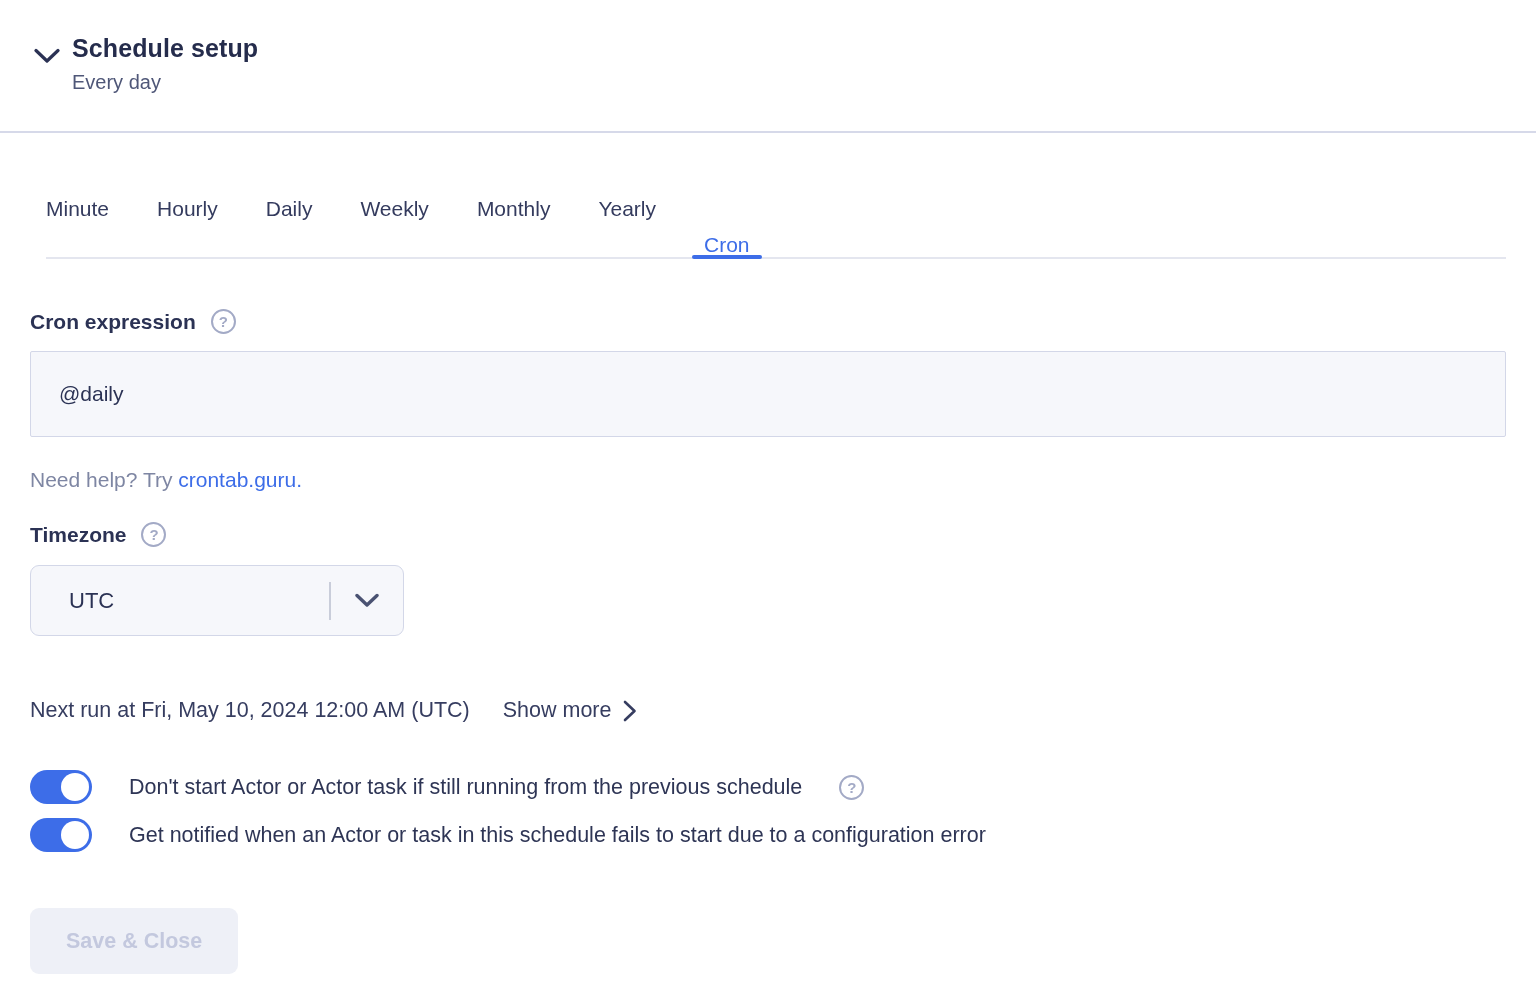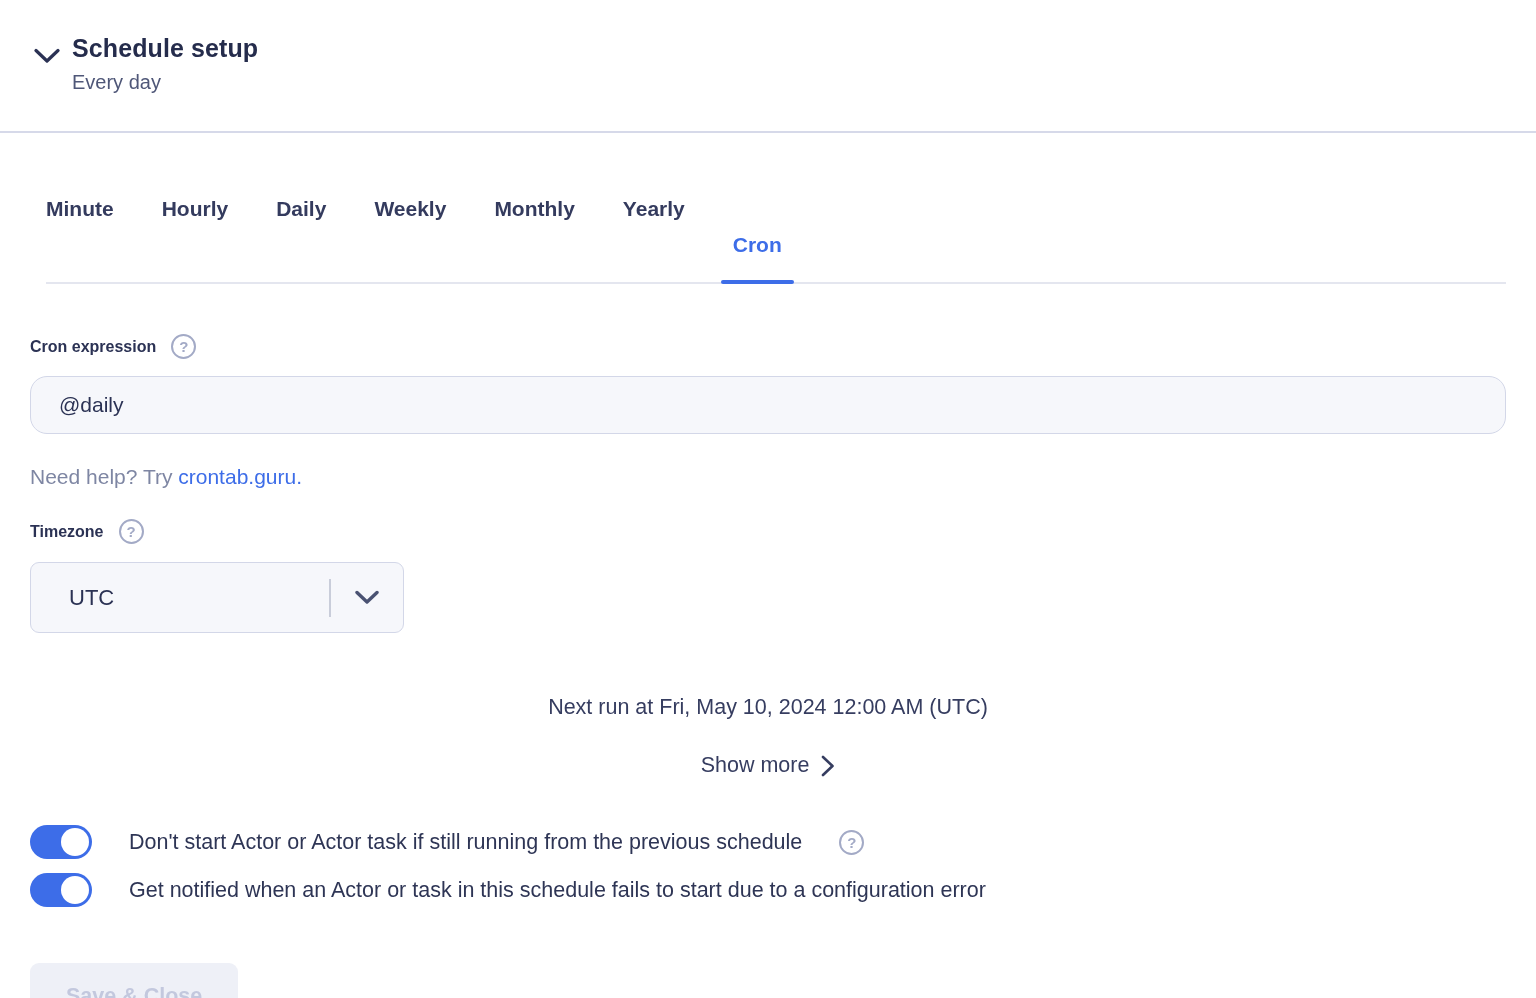--- a/index.html
+++ b/index.html
@@ -43,23 +43,22 @@
 
   
   .tabs {
     display: flex;
     gap: 48px;
     margin: 64px 0 0 16px;
     border-bottom: 2px solid #e4e6ef;
   }
   .tab {
     font-size: 21px;
-    font-weight: 700;
+    font-weight: 400;
     color: #343b5e;
-    padding-bottom: 25px;
     cursor: pointer;
     position: relative;
     white-space: nowrap;
   }
   .tab.active { color: #3d6de8; margin-top: 36px; }
   .tab.active::after {
     content: "";
     position: absolute;
     left: -12px; right: -12px; bottom: -2px;
     height: 4px;
@@ -69,21 +68,21 @@
 
   
   .field-label-row {
     display: flex;
     align-items: center;
     gap: 15px;
   }
   .cron-label-row { margin-top: 50px; }
   .tz-label-row   { margin-top: 30px; }
   .field-label {
-    font-size: 16px;
+    font-size: 21px;
     font-weight: 700;
     color: #2b3254;
   }
   .help-icon {
     width: 25px; height: 25px;
     border: 2px solid #a3aac6;
     border-radius: 50%;
     color: #a3aac6;
     font-size: 15px;
     font-weight: 700;
@@ -92,23 +91,23 @@
     justify-content: center;
     cursor: pointer;
     flex: 0 0 auto;
     font-family: "Liberation Sans", sans-serif;
   }
 
   
   .text-input {
     margin-top: 17px;
     width: 1476px;
-    height: 58px;
+    height: 86px;
     border: 1px solid #d3d7e8;
-    border-radius: 17px;
+    border-radius: 2px;
     background: #f6f7fb;
     font-family: "Liberation Sans", sans-serif;
     font-size: 21px;
     color: #2b3254;
     padding: 0 28px;
     outline: none;
     display: block;
   }
 
   
@@ -152,21 +151,20 @@
   }
 
   
   .next-run-row {
     margin-top: 62px;
     display: flex;
     align-items: center;
     gap: 33px;
     font-size: 21.5px;
     color: #363d60;
-    flex-direction: column;
   }
   .show-more {
     display: inline-flex;
     align-items: center;
     gap: 12px;
     cursor: pointer;
     background: none; border: none;
     font-family: "Liberation Sans", sans-serif;
     font-size: 21.5px;
     color: #363d60;

